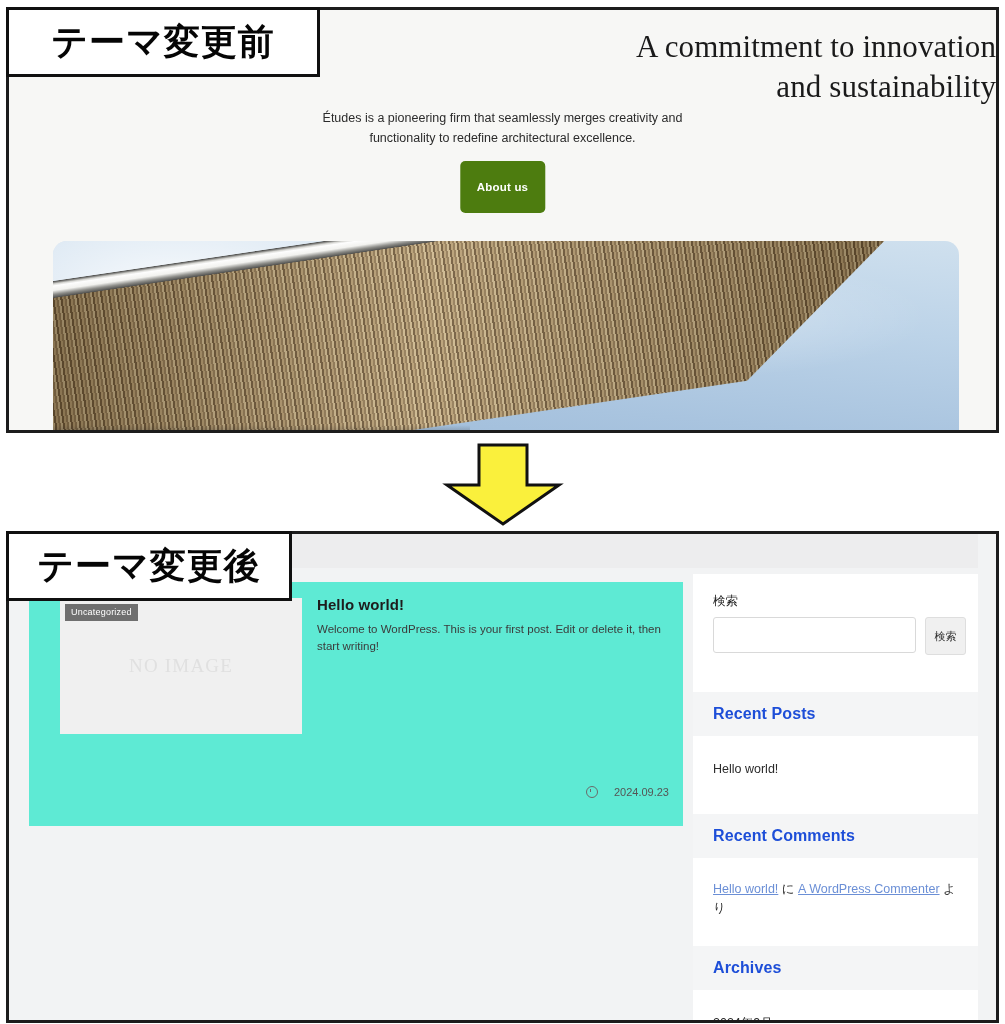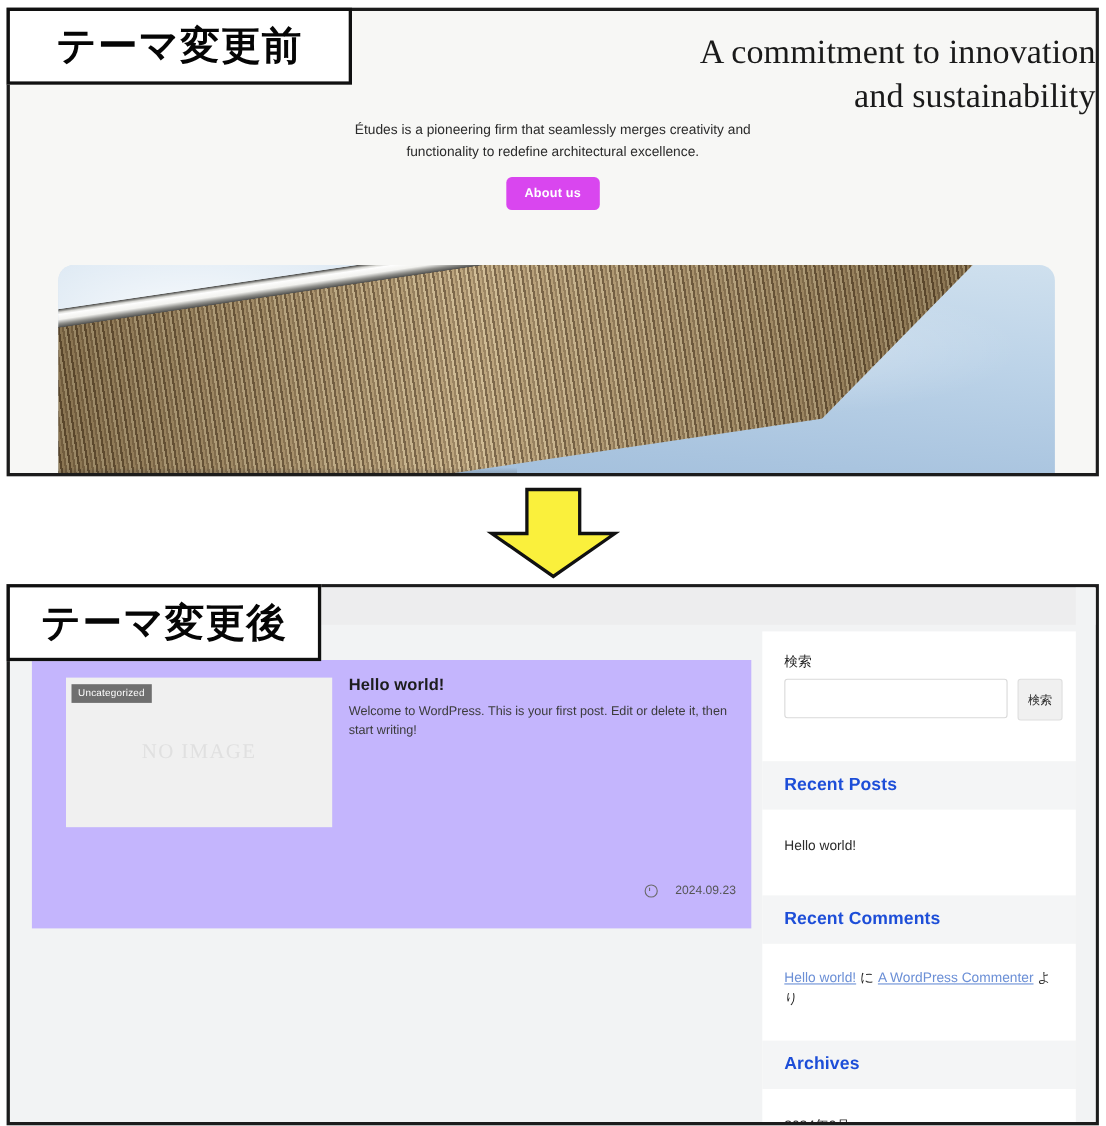--- a/index.html
+++ b/index.html
@@ -60,25 +60,25 @@
     text-align: center;
     font-size: 12.5px;
     line-height: 1.62;
     color: #2b2b2b;
   }
   .hero-btn {
     position: absolute;
     left: 50%;
     transform: translateX(-50%);
     top: 151px;
-    background: #d946ef;
+    background: #4d7c0f;
     color: #ffffff;
     font-size: 11.5px;
     font-weight: 700;
-    padding: 9px 17px;
+    padding: 20px 17px;
     border: none;
     border-radius: 5px;
     cursor: pointer;
     letter-spacing: 0.2px;
   }
 
   
   .hero-photo {
     position: absolute;
     left: 44px;
@@ -226,24 +226,24 @@
     left: 0;
     right: 0;
     top: 0;
     height: 34px;
     background: #ededee;
   }
 
   .post-card {
     position: absolute;
     left: 20px;
-    top: 66px;
+    top: 48px;
     width: 654px;
     height: 244px;
-    background: #c4b5fd;
+    background: #5eead4;
     text-decoration: underline;
   }
   .thumb {
     position: absolute;
     left: 31px;
     top: 16px;
     width: 242px;
     height: 136px;
     background: #f0f0f0;
   }

